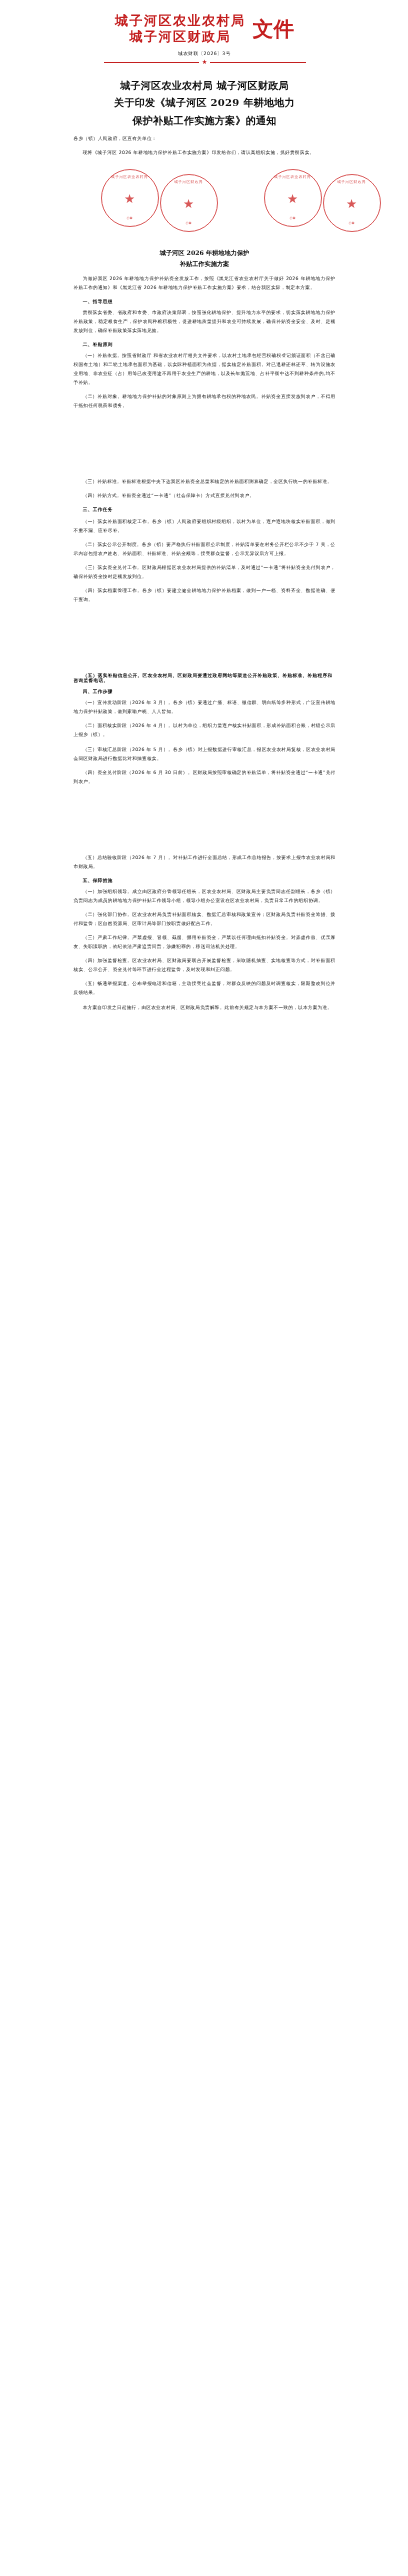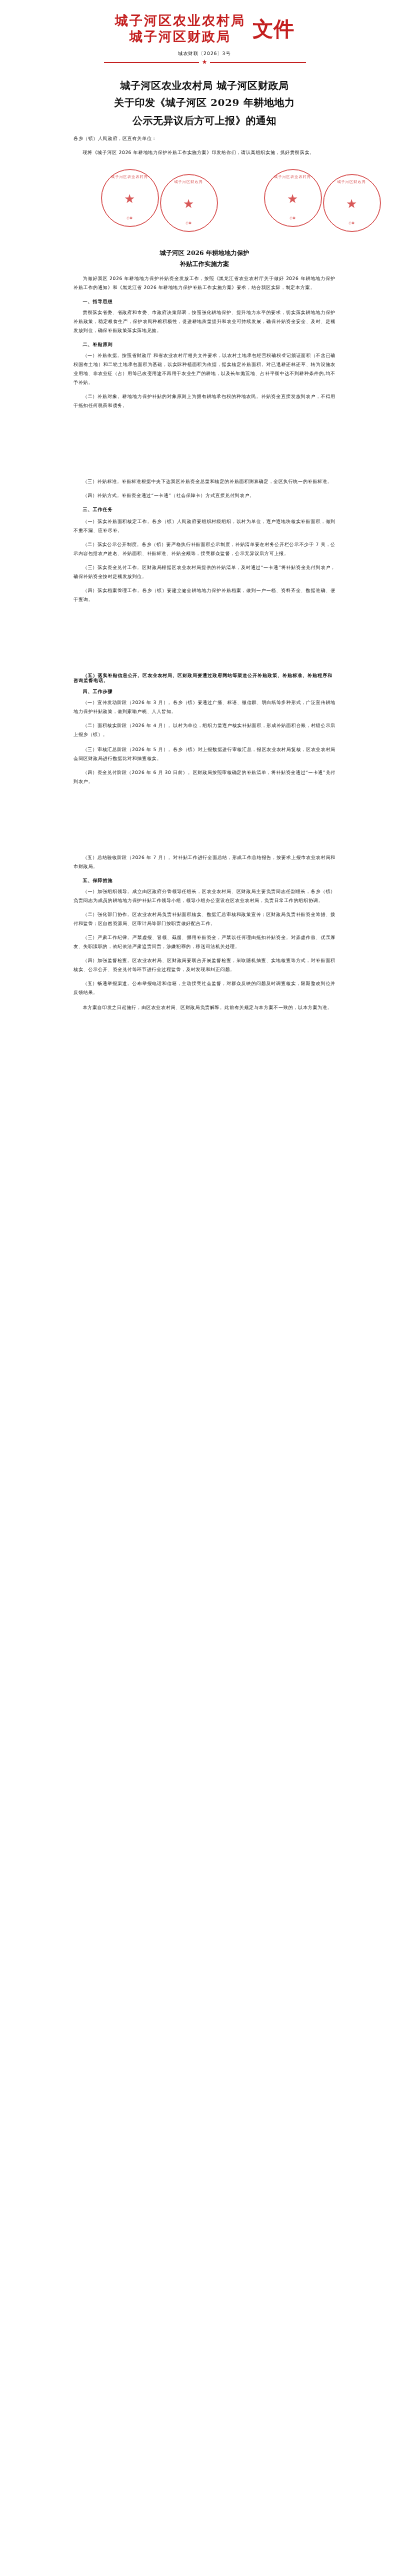--- a/index.html
+++ b/index.html
@@ -180,21 +180,21 @@
     <div class="red-rule-wrap">
       <div class="red-rule"></div>
       <div class="red-star">★</div>
       <div class="red-rule"></div>
     </div>
   </div>
 
   <div class="main-title">
     <div>城子河区农业农村局 城子河区财政局</div>
     <div>关于印发《城子河区 2029 年耕地地力</div>
-    <div>公示无异议后方可上报》的通知</div>
+    <div>保护补贴工作实施方案》的通知</div>
   </div>
 
   <div class="para">各乡（镇）人民政府，区直有关单位：</div>
   <div class="para indent">现将《城子河区 2026 年耕地地力保护补贴工作实施方案》印发给你们，请认真组织实施，抓好贯彻落实。</div>
 
   <div class="seals">
     <div class="seal seal-1">
       <div class="seal-text">城子河区农业农村局</div>
       <div class="seal-sub">公章</div>
     </div>

